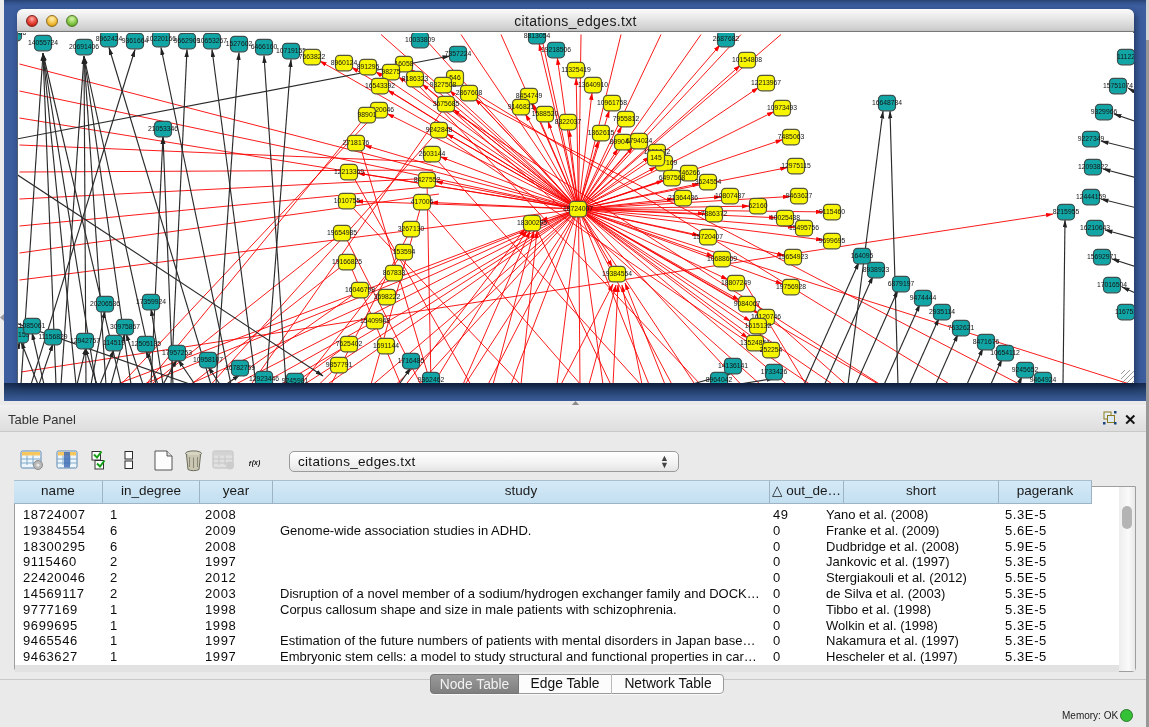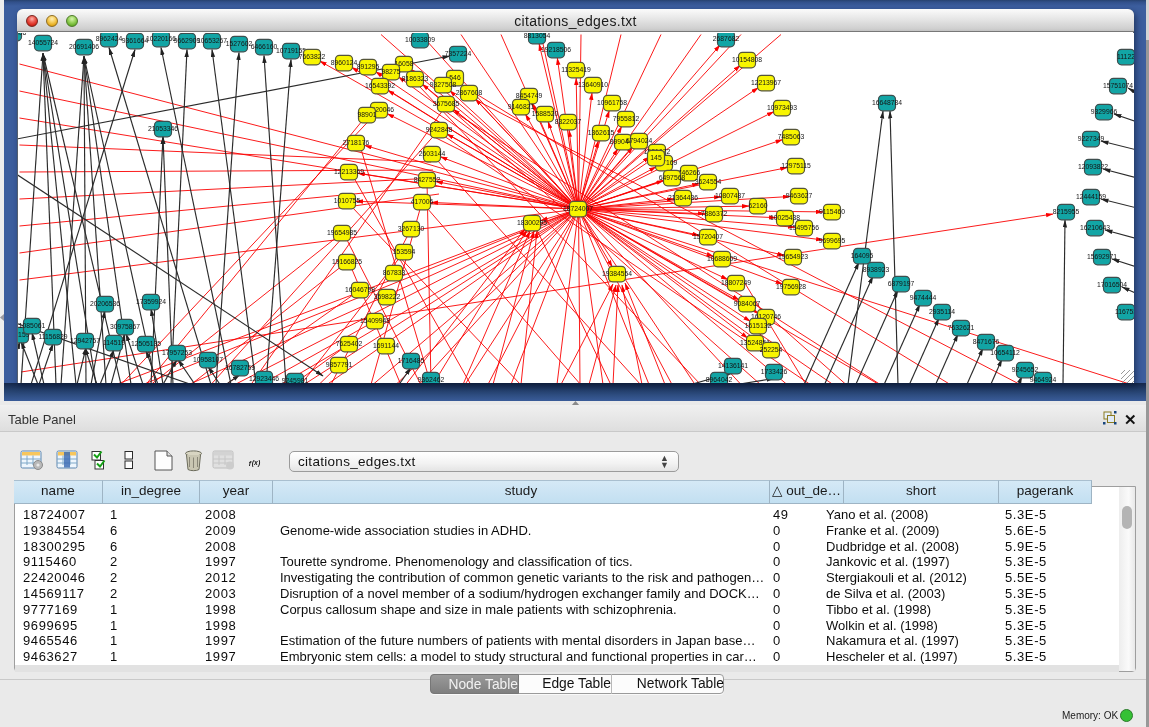--- a/index.html
+++ b/index.html
@@ -52,21 +52,21 @@
 .c4{left:759px}.c5{left:812px;width:168px;letter-spacing:0!important}.c6{left:991px}
 #hscroll{left:15px;top:665px;width:1104px;height:6.5px;background:#e2e2e2}
 #vscroll{left:1119px;top:487px;width:16px;height:184px;
  background:linear-gradient(90deg,#ededed,#fafafa 60%,#e8e8e8)}
 #vthumb{left:1122px;top:506px;width:10px;height:23px;background:#b4b4b4;border-radius:5px}
 
 
 #tabline{left:0;top:679px;width:1146px;height:1px;background:#c9c9c9}
 #segs{left:430px;top:674px;width:294px;height:20px;border:1px solid #9a9a9a;border-radius:4px;
  background:#fcfcfc;box-shadow:0 1px 0 rgba(255,255,255,.7)}
-.seg{position:absolute;top:674px;height:20px;font-size:13.8px;line-height:19px;text-align:right}
+.seg{position:absolute;top:674px;height:20px;font-size:13.8px;line-height:19px;text-align:center}
 #seg1{left:430px;width:89px;background:linear-gradient(180deg,#9a9a9a,#7f7f7f);color:#f2f2f2;
  border-radius:4px 0 0 4px;border:1px solid #777}
 #seg2{left:519px;width:92px;color:#111}
 #seg3{left:611px;width:113px;color:#111;border-left:1px solid #b9b9b9}
 #mem{left:1062px;top:710px;font-size:10px;color:#222}
 #memdot{left:1120px;top:709px;width:13px;height:13px;border-radius:50%;
  background:#35c135;border:1px solid #2c7a2c}
 </style></head>
 <body>
 <div id="page">
@@ -661,30 +661,28 @@
       <span class="c1">6</span>
       <span class="c2">2008</span>
       <span class="c4">0</span>
       <span class="c5">Dudbridge et al. (2008)</span>
       <span class="c6">5.9E-5</span>
     </div>
 <div class="trow" style="top:554.4px">
       <span class="c0">9115460</span>
       <span class="c1">2</span>
       <span class="c2">1997</span>
-      <span class="c3">Tourette syndrome. Phenomenology and classification of tics.</span>
       <span class="c4">0</span>
       <span class="c5">Jankovic et al. (1997)</span>
       <span class="c6">5.3E-5</span>
     </div>
 <div class="trow" style="top:570.2px">
       <span class="c0">22420046</span>
       <span class="c1">2</span>
       <span class="c2">2012</span>
-      <span class="c3">Investigating the contribution of common genetic variants to the risk and pathogen…</span>
       <span class="c4">0</span>
       <span class="c5">Stergiakouli et al. (2012)</span>
       <span class="c6">5.5E-5</span>
     </div>
 <div class="trow" style="top:586.0px">
       <span class="c0">14569117</span>
       <span class="c1">2</span>
       <span class="c2">2003</span>
       <span class="c3">Disruption of a novel member of a sodium/hydrogen exchanger family and DOCK…</span>
       <span class="c4">0</span>

